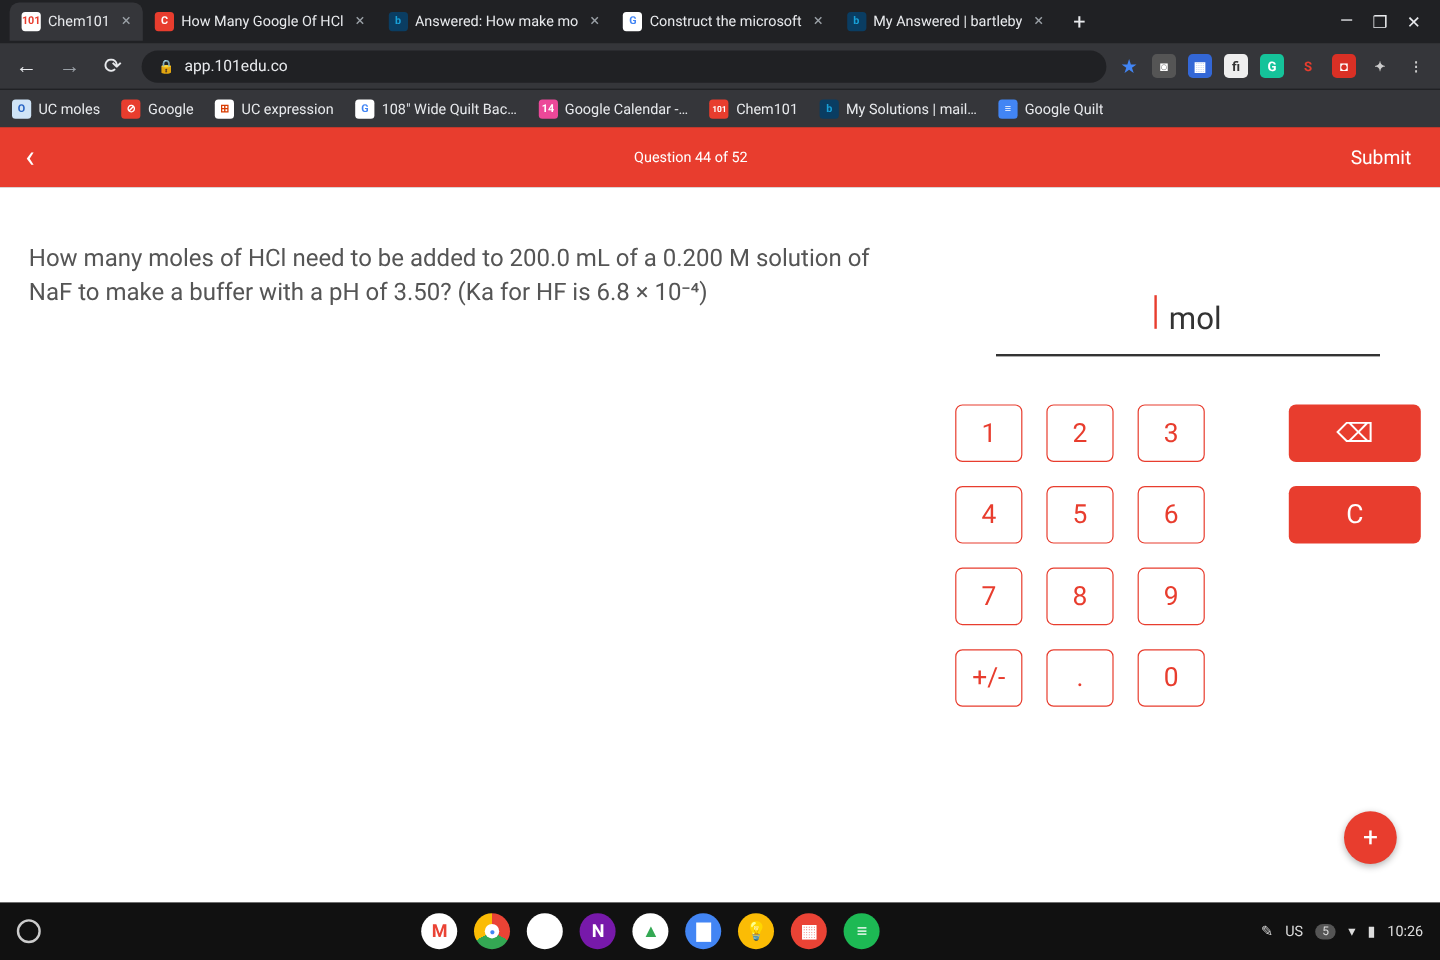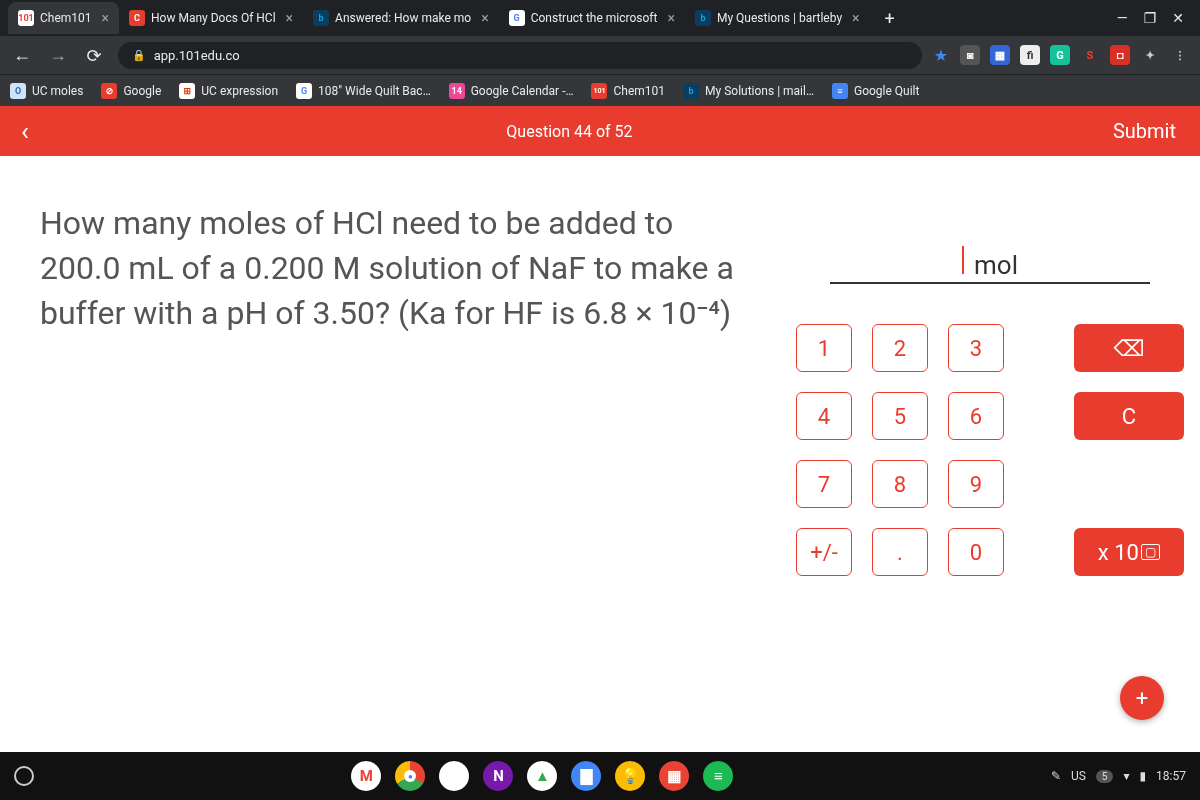--- a/index.html
+++ b/index.html
@@ -24,27 +24,27 @@
 .ext-icons { display: flex; align-items: center; gap: 10px; }
 .ext-icon { width: 20px; height: 20px; display: flex; align-items: center; justify-content: center; border-radius: 4px; font-size: 11px; font-weight: bold; color: #fff; cursor: pointer; }
 
 .bookmarks { display: flex; align-items: center; height: 32px; background: #35363a; padding: 0 10px; gap: 18px; border-top: 1px solid #202124; }
 .bookmark { display: flex; align-items: center; gap: 6px; color: #e8eaed; font-size: 12px; cursor: pointer; }
 .bm-icon { width: 16px; height: 16px; display: flex; align-items: center; justify-content: center; border-radius: 3px; font-size: 9px; font-weight: bold; }
 
 
 .app-header { display: flex; align-items: center; height: 50px; background: #E83D2E; color: #fff; }
 .back-chevron { width: 50px; display: flex; align-items: center; justify-content: center; font-size: 26px; cursor: pointer; }
-.question-counter { flex: 1; text-align: center; font-size: 16px; }
-.submit-btn { padding: 0 24px; font-size: 20px; cursor: pointer; }
+.question-counter { flex: 1; text-align: center; font-size: 12px; }
+.submit-btn { padding: 0 24px; font-size: 16px; cursor: pointer; }
 
 .content { display: flex; height: 616px; background: #fff; }
-.question-panel { flex: 1; padding: 45px 40px; color: #555; font-size: 32px; line-height: 1.4; }
+.question-panel { flex: 1; padding: 45px 24px; color: #555; font-size: 20px; line-height: 1.4; }
 .answer-panel { width: 420px; padding: 30px 20px 20px; display: flex; flex-direction: column; }
-.answer-input { display: flex; align-items: baseline; justify-content: center; border-bottom: 2px solid #333; margin: 60px 30px 40px; padding-bottom: 2px; }
+.answer-input { display: flex; align-items: baseline; justify-content: center; border-bottom: 2px solid #333; margin: 60px 30px 40px; padding-bottom: 14px; }
 .cursor { width: 2px; height: 28px; background: #E83D2E; margin-right: 10px; }
 .unit { font-size: 26px; color: #333; }
 
 .keypad { display: grid; grid-template-columns: 56px 56px 56px 30px 110px; grid-auto-rows: 48px; gap: 20px; justify-content: center; align-items: center; }
 .key { border: 1px solid #E83D2E; border-radius: 6px; display: flex; align-items: center; justify-content: center; font-size: 22px; color: #E83D2E; background: #fff; cursor: pointer; height: 48px; }
 .key-action { background: #E83D2E; color: #fff; border: none; width: 110px; }
 .spacer { visibility: hidden; }
 .exp-btn sup { font-size: 12px; margin-left: 2px; border: 1px solid #fff; padding: 0 3px; border-radius: 2px; }
 .fab { width: 44px; height: 44px; border-radius: 50%; background: #E83D2E; color: #fff; display: flex; align-items: center; justify-content: center; font-size: 22px; position: absolute; right: 36px; bottom: 80px; box-shadow: 0 2px 6px rgba(0,0,0,.3); cursor: pointer; }
 
@@ -60,36 +60,36 @@
 <body>
 
 <div class="tab-strip">
   <div class="tab active">
     <span class="tab-favicon" style="background:#fff;color:#E83D2E">101</span>
     <span class="tab-title">Chem101</span>
     <span class="tab-close">×</span>
   </div>
   <div class="tab">
     <span class="tab-favicon" style="background:#E83D2E;color:#fff">C</span>
-    <span class="tab-title">How Many Docs Of HCl </span>
+    <span class="tab-title">How Many Google Of HCl </span>
     <span class="tab-close">×</span>
   </div>
   <div class="tab">
     <span class="tab-favicon" style="background:#0a3d62;color:#18a0d8">b</span>
     <span class="tab-title">Answered: How make mo</span>
     <span class="tab-close">×</span>
   </div>
   <div class="tab">
     <span class="tab-favicon" style="background:#fff;color:#4285F4">G</span>
     <span class="tab-title">Construct the microsoft</span>
     <span class="tab-close">×</span>
   </div>
   <div class="tab">
     <span class="tab-favicon" style="background:#0a3d62;color:#18a0d8">b</span>
-    <span class="tab-title">My Questions | bartleby</span>
+    <span class="tab-title">My Answered | bartleby</span>
     <span class="tab-close">×</span>
   </div>
   <div class="new-tab">+</div>
   <div class="window-controls">
     <span>—</span>
     <span>❐</span>
     <span>✕</span>
   </div>
 </div>
 
@@ -178,24 +178,20 @@
       <div class="key">7</div>
       <div class="key">8</div>
       <div class="key">9</div>
       <div class="spacer"></div>
       <div class="spacer"></div>
 
       <div class="key">+/-</div>
       <div class="key">.</div>
       <div class="key">0</div>
       <div class="spacer"></div>
-      <div class="key key-action exp-btn">
-          <span>x 10</span>
-          <sup>▢</sup>
-        </div>
     </div>
   </div>
 </div>
 
 <div class="fab">+</div>
 
 <div class="shelf">
   <div class="launcher"></div>
   <div class="shelf-apps">
     <div class="shelf-icon" style="background:#fff;color:#EA4335">M</div>
@@ -209,15 +205,15 @@
     <div class="shelf-icon" style="background:#FBBC05">💡</div>
     <div class="shelf-icon" style="background:#EA4335">▦</div>
     <div class="shelf-icon" style="background:#1DB954">≡</div>
   </div>
   <div class="tray">
     <span>✎</span>
     <span>US</span>
     <span class="pill">5</span>
     <span>▾</span>
     <span>▮</span>
-    <span>18:57</span>
+    <span>10:26</span>
   </div>
 </div>
 
 </body></html>

